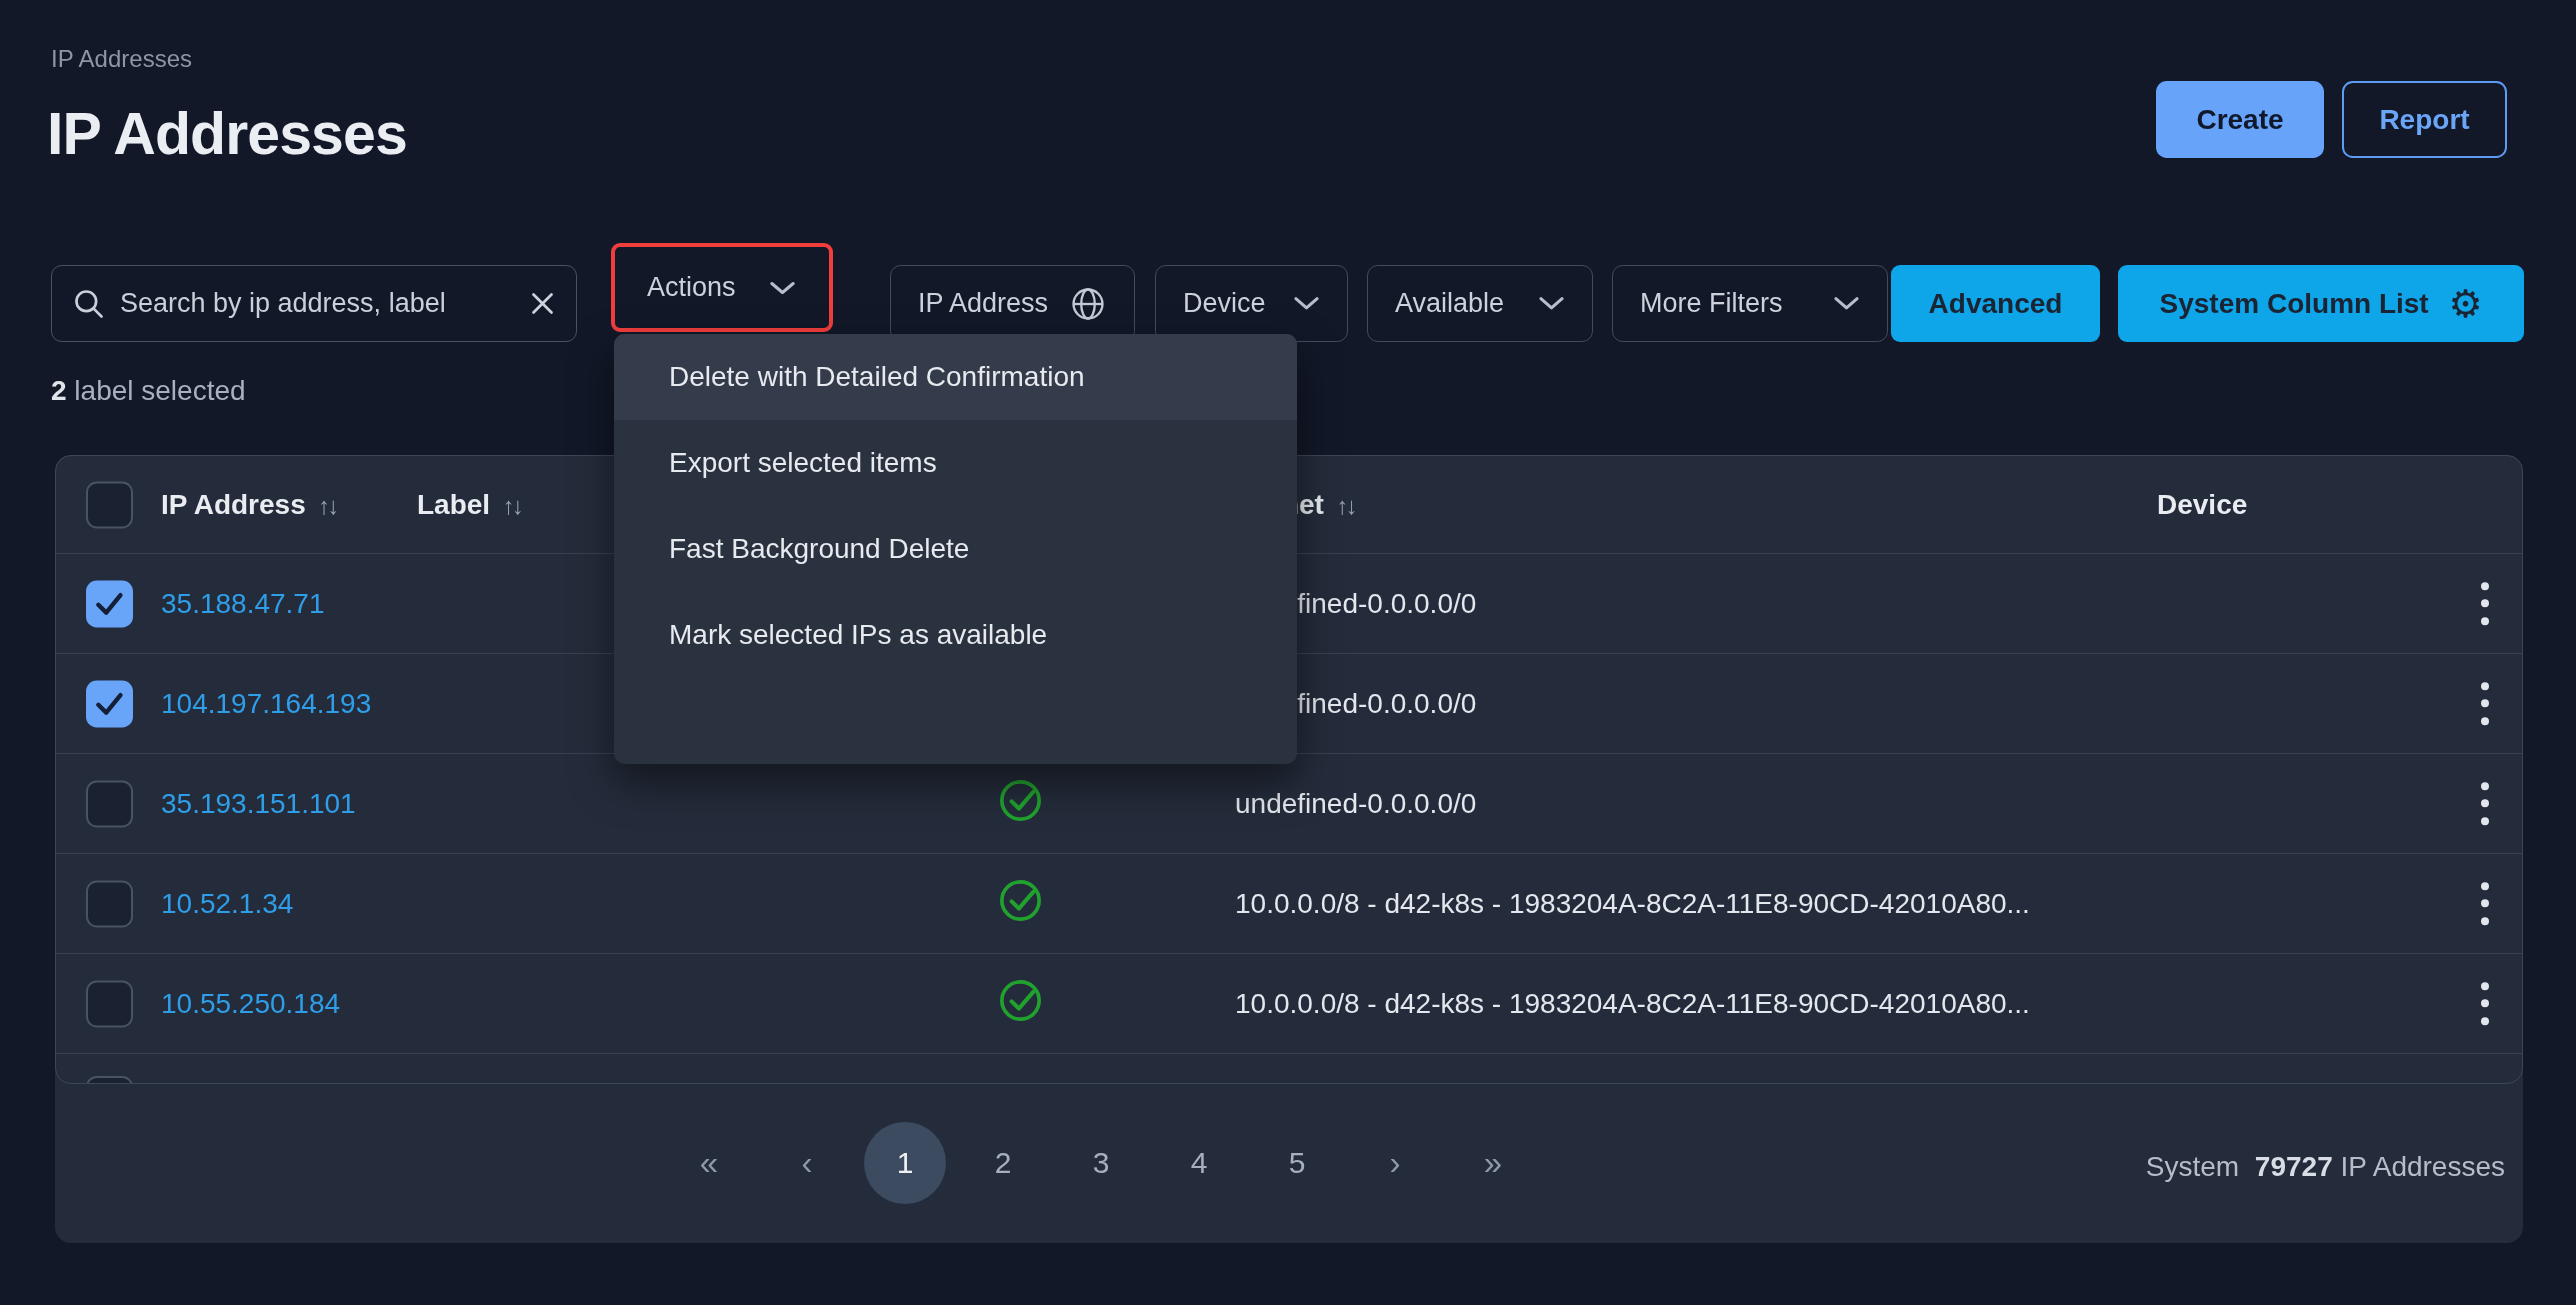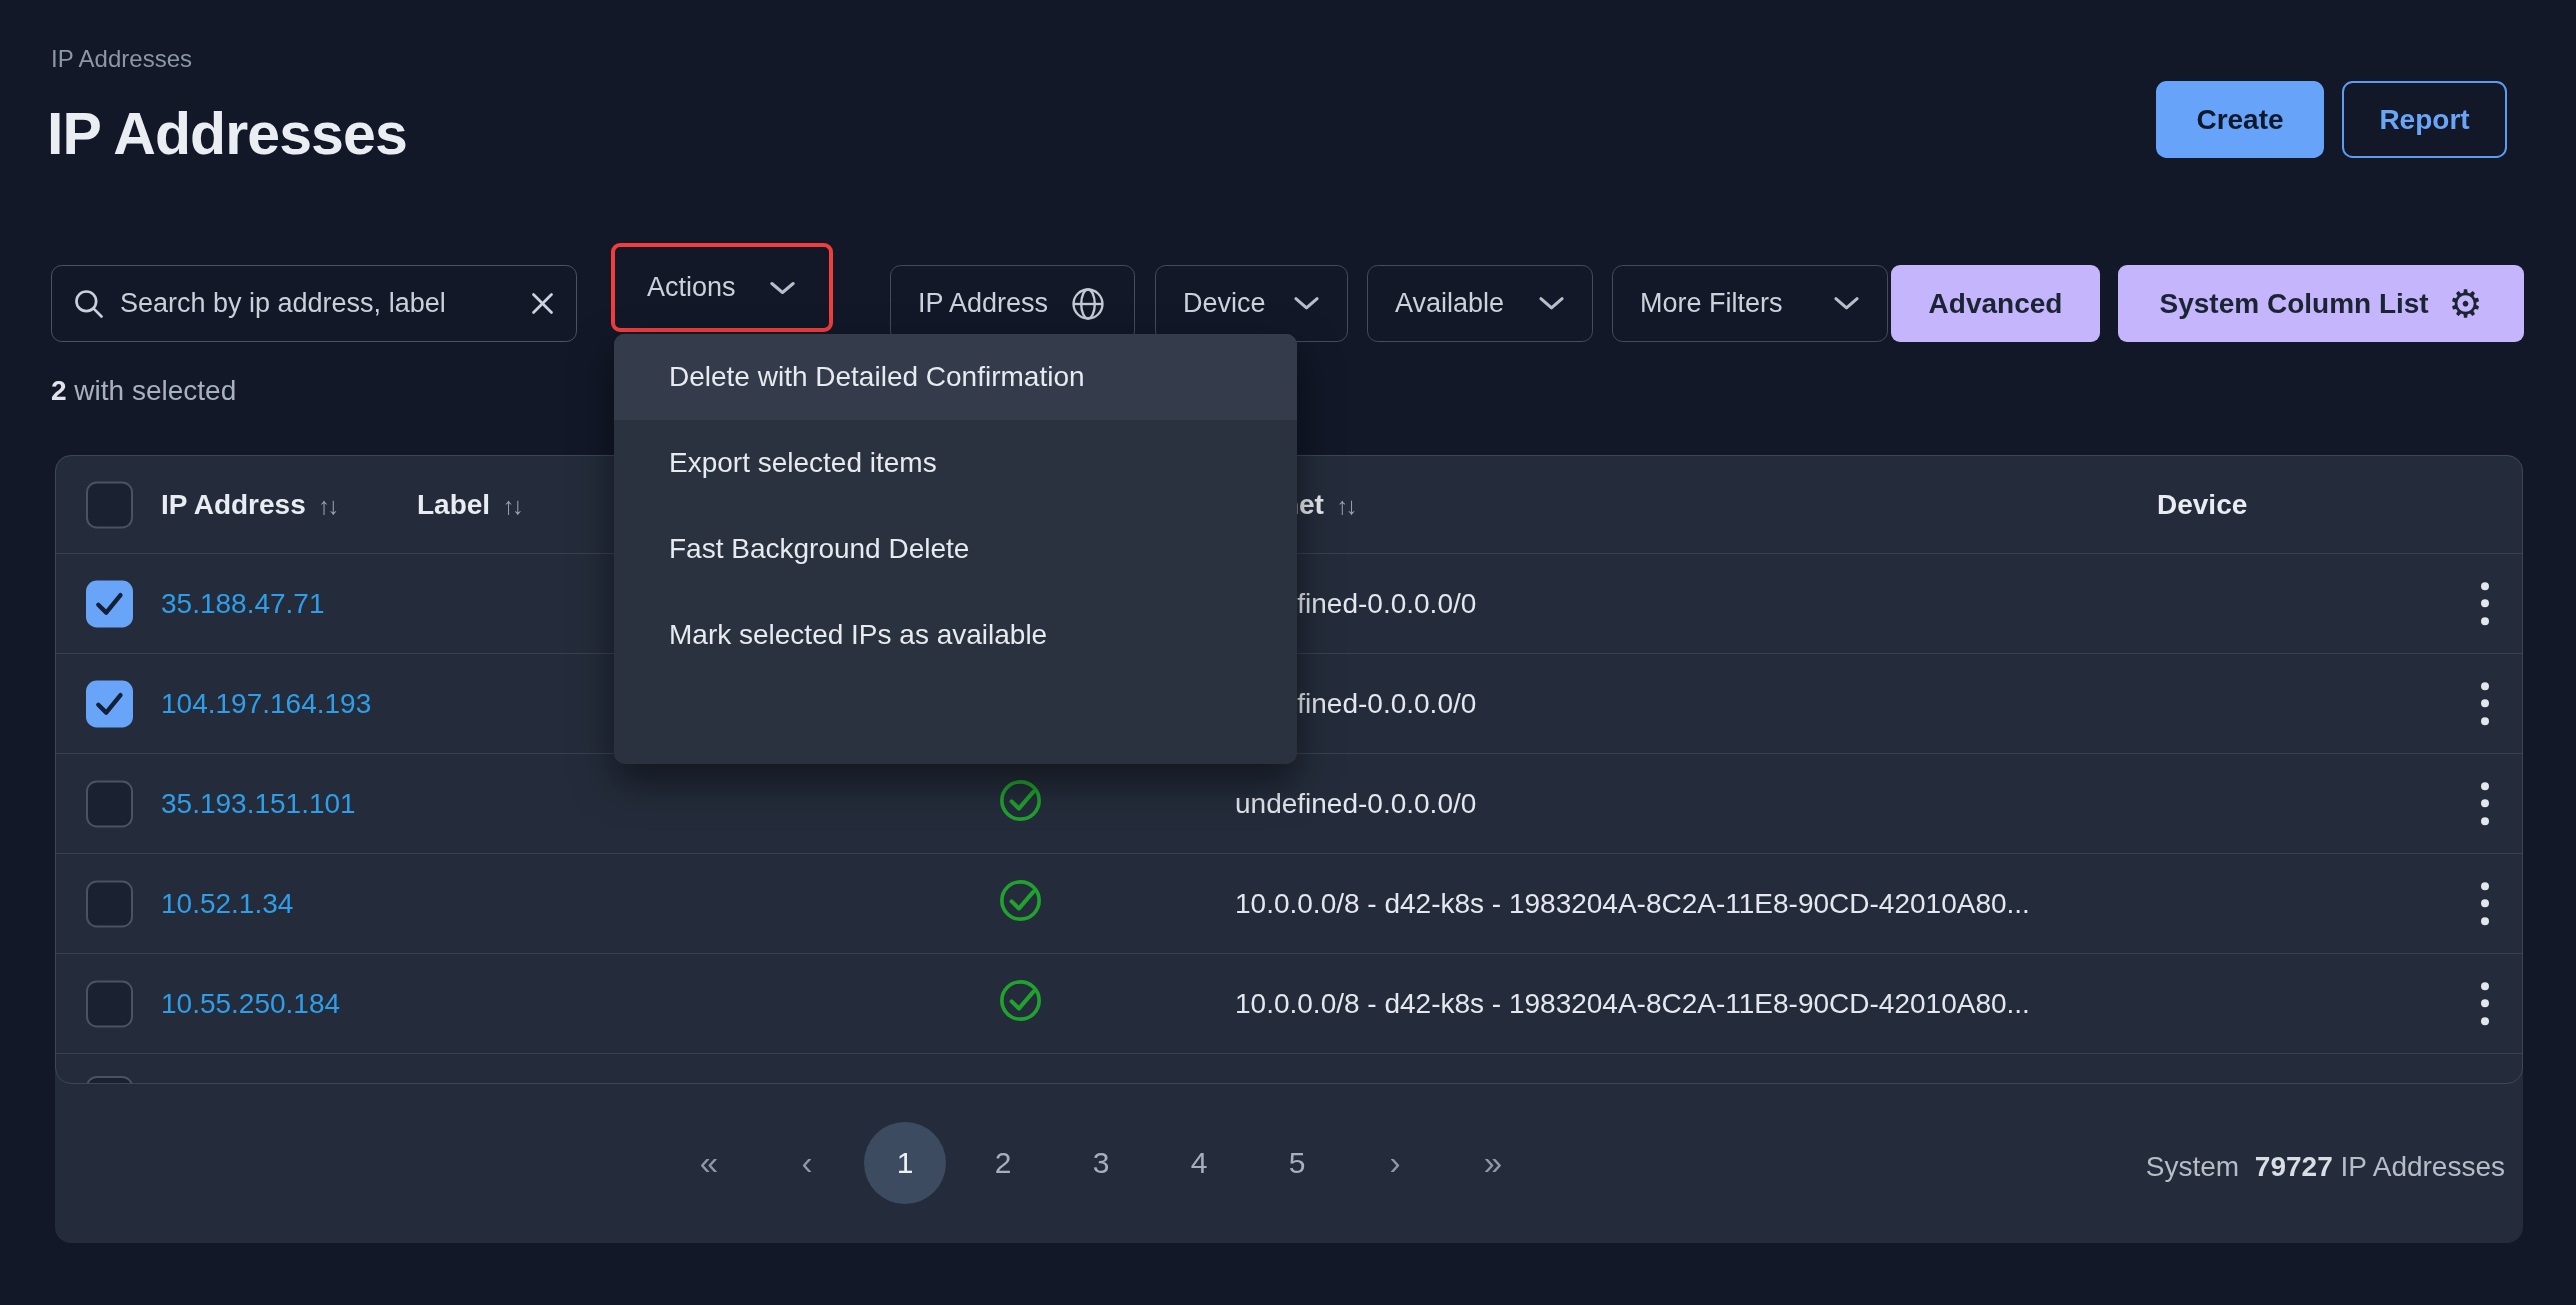--- a/index.html
+++ b/index.html
@@ -29,21 +29,21 @@
   .f-ip        { left:890px;  width:245px; }
   .f-device    { left:1155px; width:193px; }
   .f-available { left:1367px; width:226px; }
   .f-more      { left:1612px; width:276px;text-align:center; }
 
   .actions-btn { position:absolute; left:611px; top:243px; width:222px; height:89px;
     border:4.5px solid #f23d3d; border-radius:9px; display:flex; align-items:center;
     justify-content:space-between; padding:0 32px; color:#ccd2dc; font-size:27px; cursor:pointer; z-index:6; }
 
   .btn-solid { display:flex; align-items:center; justify-content:center; gap:19.7px;
-    background:#c4b5fd; color:#1a2433; font-size:28px; font-weight:600; border-radius:9px; cursor:pointer; }
+    background:#0ea5e9; color:#1a2433; font-size:28px; font-weight:600; border-radius:9px; cursor:pointer; }
   .b-advanced { left:1891px; width:209px; }
   .b-syscol   { left:2118px; width:406px; }
   .gear-glyph { font-size:38px; line-height:1; color:#1a2433; }
 
   .selection-status { position:absolute; left:51px; top:375px; font-size:28px; color:#a9b1bf; }
   .selection-status b { color:#e1e5eb; }
 
   
   .actions-menu { position:absolute; left:614px; top:334px; width:683px; height:430px;
     background:#2a3240; border-radius:10.7px; box-shadow:0 18px 40px rgba(0,0,0,.5); z-index:20; overflow:hidden; }
@@ -161,21 +161,21 @@
   <span>Advanced</span>
 </div>
 
 <div class="filterbar-item btn-solid b-syscol">
   <span>System Column List</span>
   <span class="gear-glyph">⚙</span>
 </div>
 
 <div class="selection-status">
   <b>2</b>
-  <span>with selected</span>
+  <span>label selected</span>
 </div>
 
 <div class="card">
   <div class="table-inner">
 
     <div class="t-header">
       <span class="tcell cell-check">
           <span class="cb"></span>
         </span>
       <span class="tcell h-ip"><span>IP Address</span><span class="sort-ic">↑↓</span></span>

